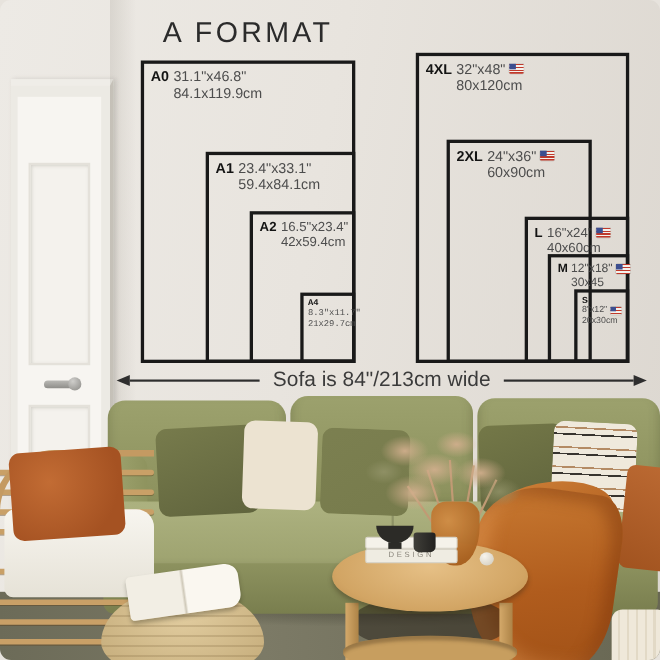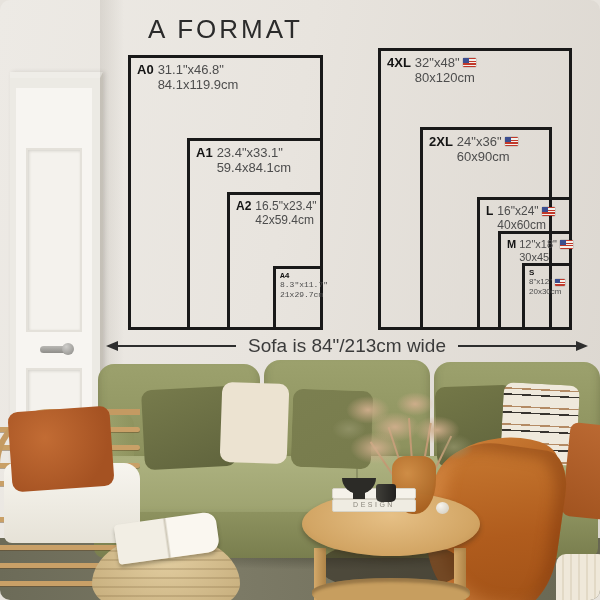--- a/index.html
+++ b/index.html
@@ -31,21 +31,21 @@
   .frame{position:absolute;border:3px solid #191919;box-sizing:border-box;}
   
   #fA0{left:128px;top:55px;width:195px;height:275px;text-align:right;}
   #fA1{left:187px;top:138px;width:136px;height:192px;padding-left:28px;}
   #fA2{left:227px;top:192px;width:96px;height:138px;}
   #fA3{left:255px;top:231px;width:68px;height:99px;}
   #fA4{left:273px;top:266px;width:50px;height:64px;font-family:Liberation Mono, monospace;}
   
   #f4XL{left:378px;top:48px;width:194px;height:282px;}
   #f3XL{left:405px;top:88px;width:167px;height:242px;}
-  #f2XL{left:420px;top:127px;width:132px;height:203px;}
+  #f2XL{left:406px;top:127px;width:132px;height:203px;}
   #fXL{left:453px;top:163px;width:119px;height:167px;}
   #fL{left:477px;top:197px;width:95px;height:133px;}
   #fM{left:498px;top:231px;width:74px;height:99px;}
   #fS{left:522px;top:263px;width:50px;height:67px;}
 
   .szlbl{position:absolute;top:4px;left:6px;display:flex;gap:4px;line-height:1.18;color:#4d4d4d;}
   .szlbl .code{font-weight:700;color:#141414;}
   .szlbl .dims{display:flex;flex-direction:column;}
   .szlbl .inrow{display:flex;align-items:center;gap:3px;white-space:nowrap;}
   .szlbl.lg{font-size:13px;}

